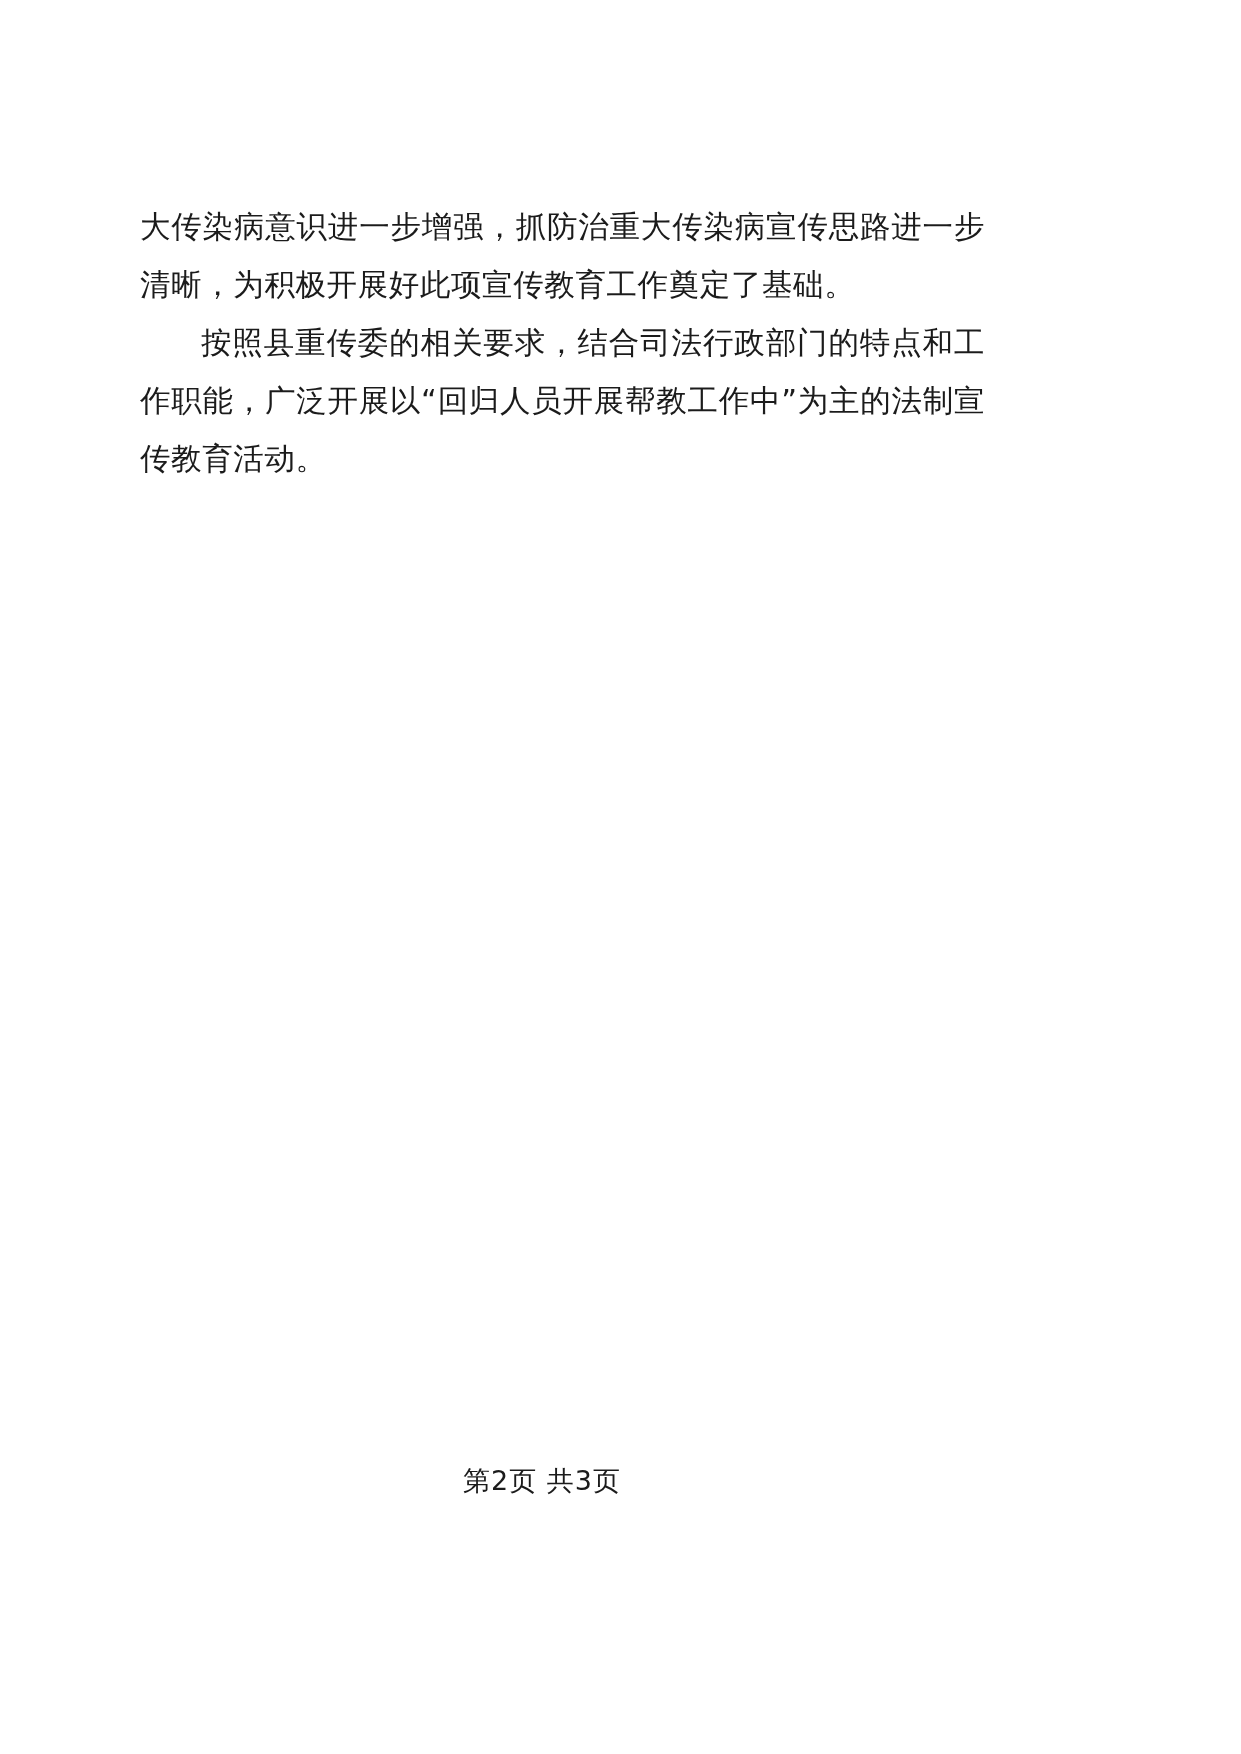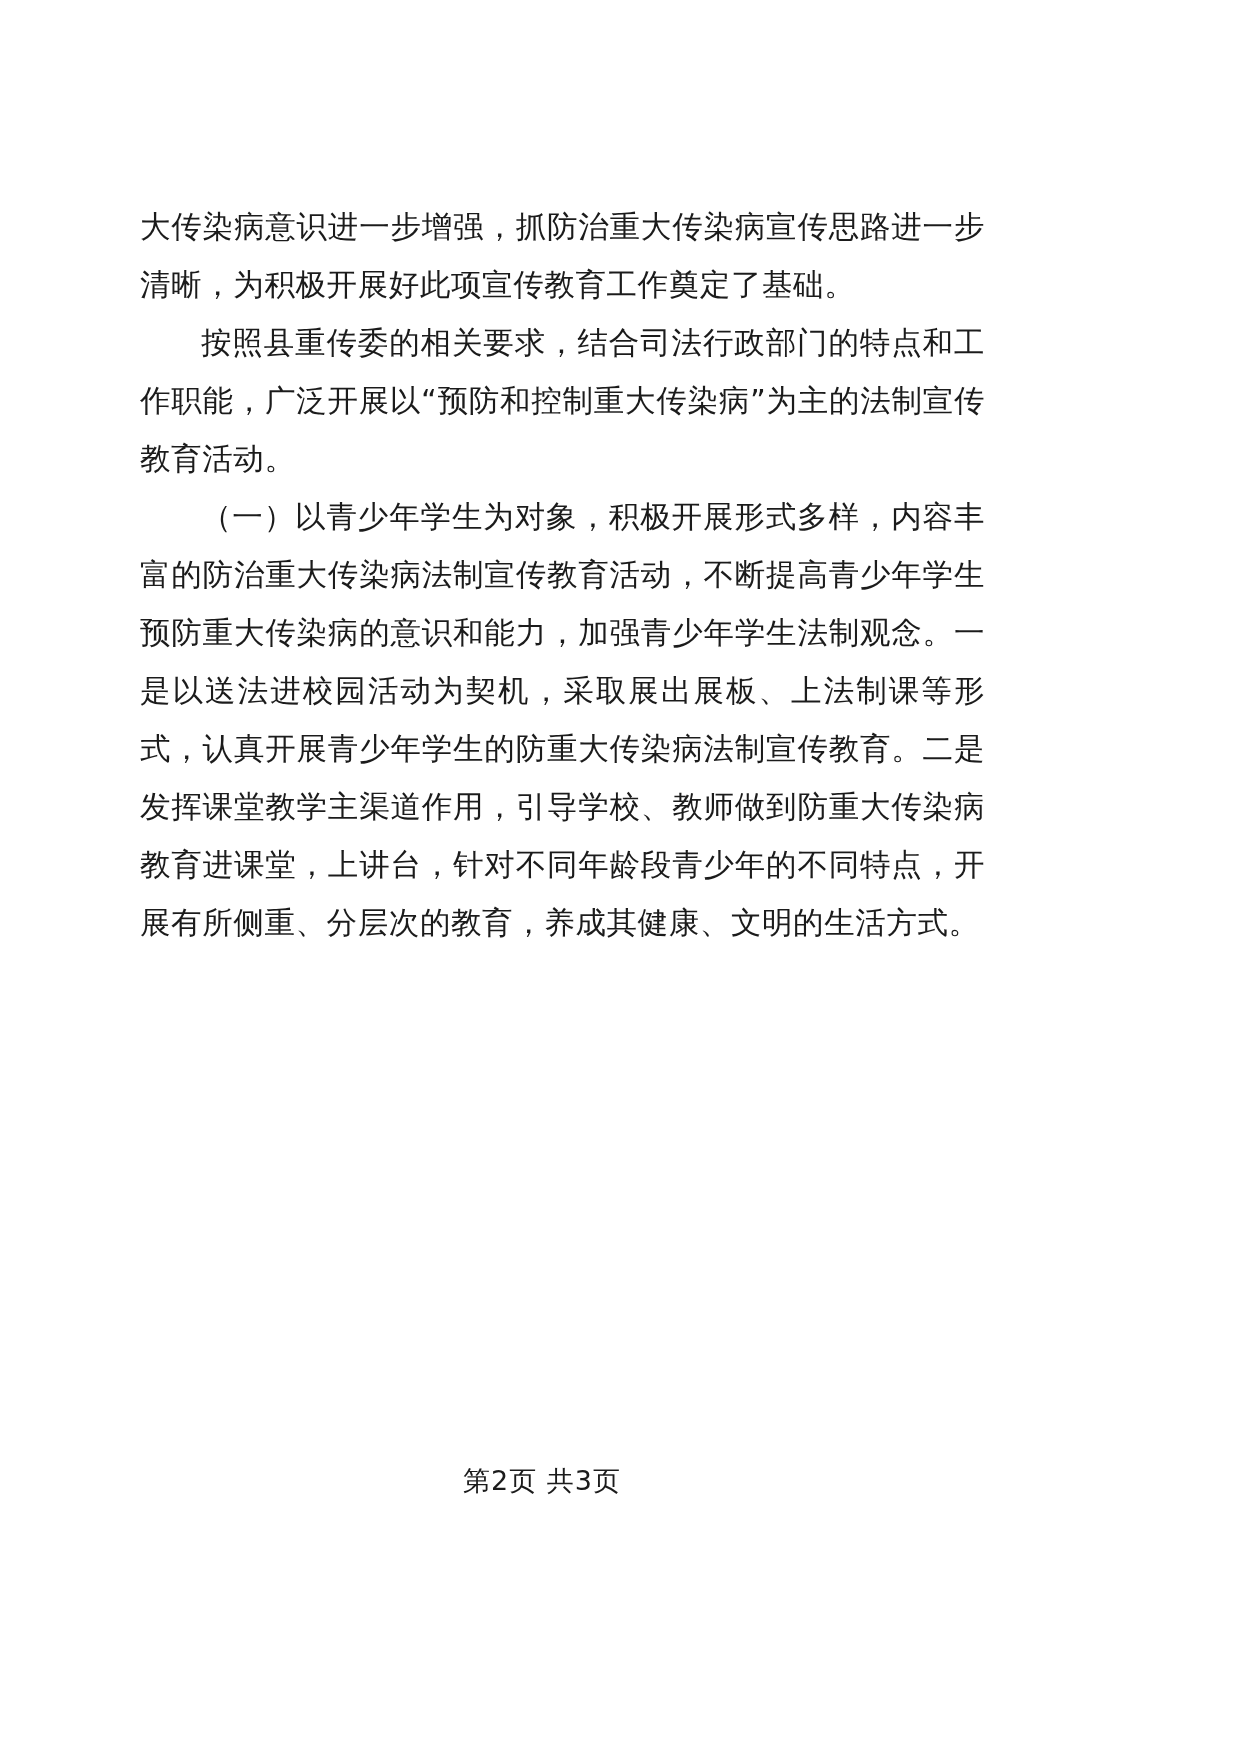--- a/index.html
+++ b/index.html
@@ -53,17 +53,16 @@
     letter-spacing: 1px;
     font-family: "DejaVu Sans", sans-serif;
   }
 </style>
 </head>
 <body>
 
 <div class="page">
   <div class="doc-body">
     <p class="para">大传染病意识进一步增强，抓防治重大传染病宣传思路进一步清晰，为积极开展好此项宣传教育工作奠定了基础。</p>
-    <p class="para indent">按照县重传委的相关要求，结合司法行政部门的特点和工作职能，广泛开展以“预防和控制重大传染病”为主的法制宣传教育活动。</p>
-    <p class="para indent">（一）以青少年学生为对象，积极开展形式多样，内容丰富的防治重大传染病法制宣传教育活动，不断提高青少年学生预防重大传染病的意识和能力，加强青少年学生法制观念。一是以送法进校园活动为契机，采取展出展板、上法制课等形式，认真开展青少年学生的防重大传染病法制宣传教育。二是发挥课堂教学主渠道作用，引导学校、教师做到防重大传染病教育进课堂，上讲台，针对不同年龄段青少年的不同特点，开展有所侧重、分层次的教育，养成其健康、文明的生活方式。</p>
+    <p class="para indent">按照县重传委的相关要求，结合司法行政部门的特点和工作职能，广泛开展以“回归人员开展帮教工作中”为主的法制宣传教育活动。</p>
   </div>
   <div class="footer">第2页 共3页</div>
 </div>
 
 </body></html>

